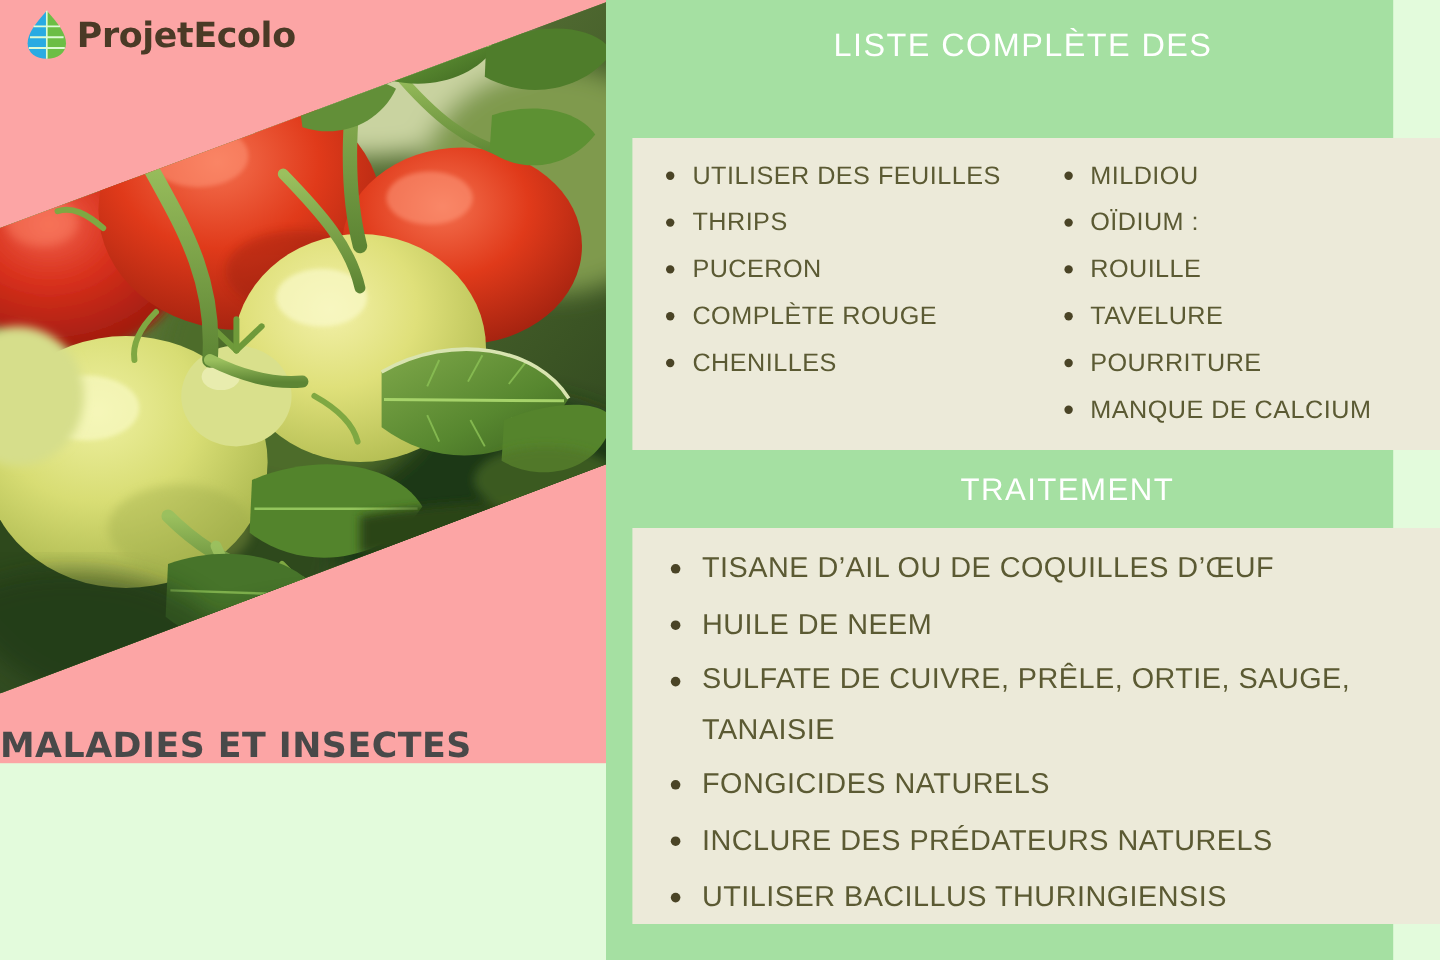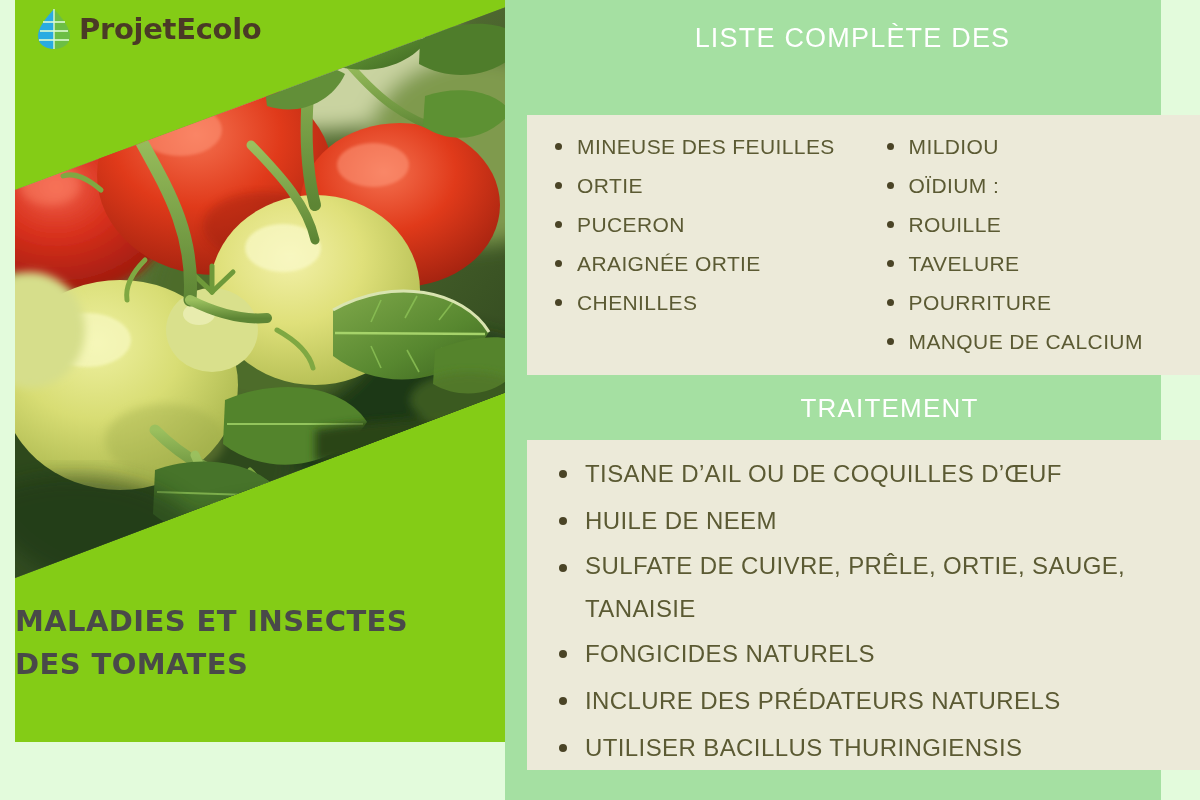--- a/index.html
+++ b/index.html
@@ -17,24 +17,23 @@
     overflow: hidden;
     background: #e3fbdc;
   }
 
   
   .left-panel {
     position: absolute;
     left: 0;
     top: 0;
     width: 505px;
-    height: 742px;
-    background: #84cc16;
+    height: 636px;
+    background: #fca5a5;
     overflow: hidden;
-    margin-left: 15px;
   }
 
   .brand {
     position: absolute;
     left: 22px;
     top: 8px;
     display: flex;
     align-items: center;
     gap: 8px;
     z-index: 6;
@@ -371,24 +370,24 @@
 
   <div class="right-panel">
 
     <div class="section-title" id="main-title">
       <div>LISTE COMPLÈTE DES</div>
     </div>
 
     <div class="card" id="disease-card">
       <div class="col col-left">
         <ul class="bullets">
-          <li>MINEUSE DES FEUILLES</li>
-          <li>ORTIE</li>
+          <li>UTILISER DES FEUILLES</li>
+          <li>THRIPS</li>
           <li>PUCERON</li>
-          <li>ARAIGNÉE ORTIE</li>
+          <li>COMPLÈTE ROUGE</li>
           <li>CHENILLES</li>
         </ul>
       </div>
       <div class="col col-right">
         <ul class="bullets">
           <li>MILDIOU</li>
           <li>OÏDIUM  :</li>
           <li>ROUILLE</li>
           <li>TAVELURE</li>
           <li>POURRITURE</li>

